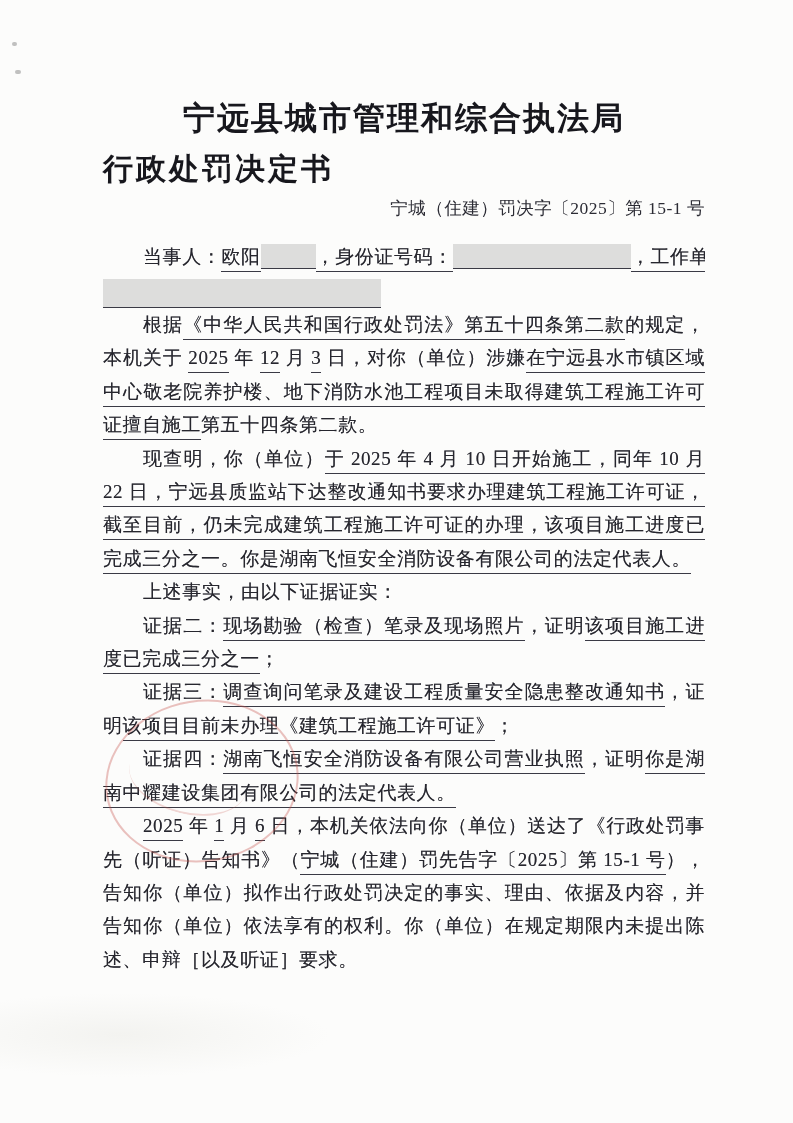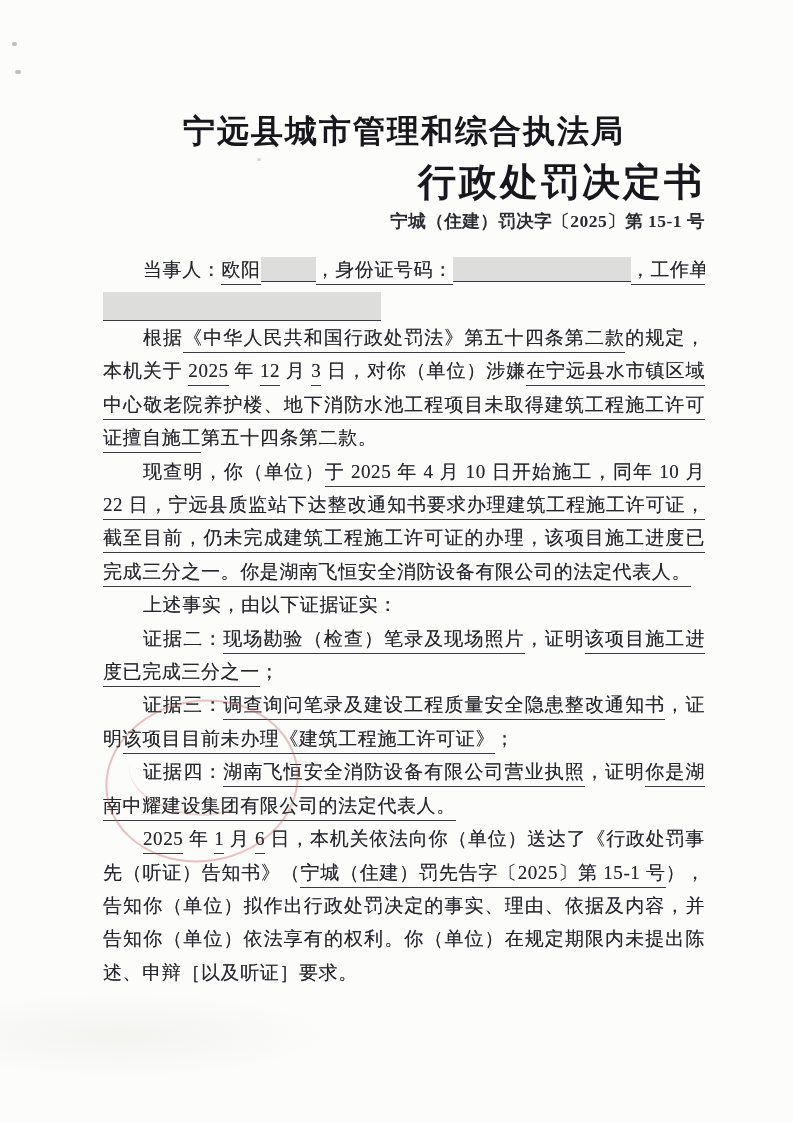--- a/index.html
+++ b/index.html
@@ -7,33 +7,33 @@
     width:793px;height:1123px;position:relative;
     background:#fcfcfb;
     font-family:"Liberation Serif","DejaVu Serif",serif;
     color:#26262e;
     overflow:hidden;
   }
   .page{position:absolute;inset:0;background:
     radial-gradient(ellipse 300px 60px at 120px 1035px, #f3f3f0 0%, rgba(243,243,240,0) 70%),
     #fcfcfb;}
   .content{
-    position:absolute;left:103px;top:110px;width:602px;
+    position:absolute;left:103px;top:97px;width:602px;
   }
   .title1{
     font-size:32px;font-weight:bold;line-height:42px;text-align:center;
     letter-spacing:2px;color:#17171d;
   }
   .title2{
-    font-size:38px;font-weight:bold;line-height:40px;text-align:right;
+    font-size:30px;font-weight:bold;line-height:40px;text-align:left;
     letter-spacing:3px;color:#17171d;margin-top:10px;
   }
   .docnum{
     font-size:17.5px;line-height:24px;text-align:right;margin-top:7px;
-    color:#2b2b34;letter-spacing:0.5px;font-weight:bold;
+    color:#2b2b34;letter-spacing:0.5px;
   }
   .para{
     font-size:19px;line-height:33.4px;text-align:justify;
     text-indent:40px;letter-spacing:0.6px;color:#26262e;
     text-shadow:0 0 0.4px rgba(38,38,46,0.55);
     margin:0;
   }
   .party{margin-top:20px;white-space:nowrap;overflow:hidden;line-height:33px;}
   .workunit{text-indent:0;line-height:31px;}
   .u{border-bottom:1.6px solid #3a3a45;padding-bottom:4px;}

